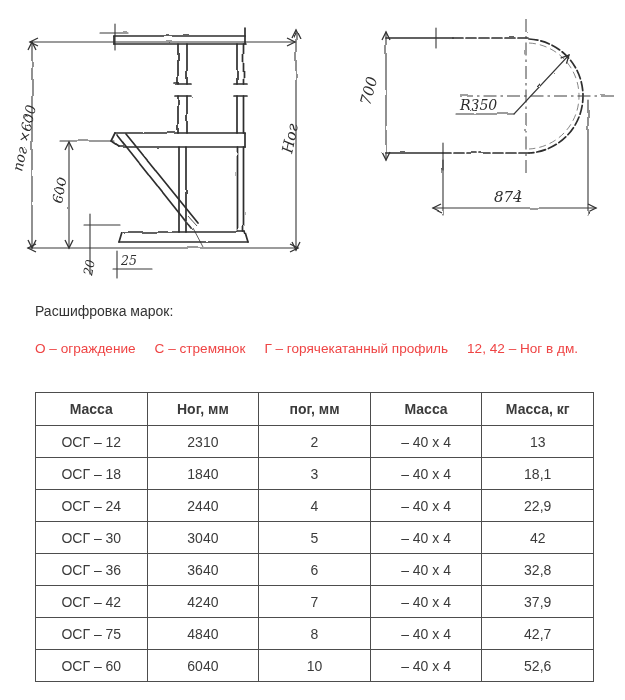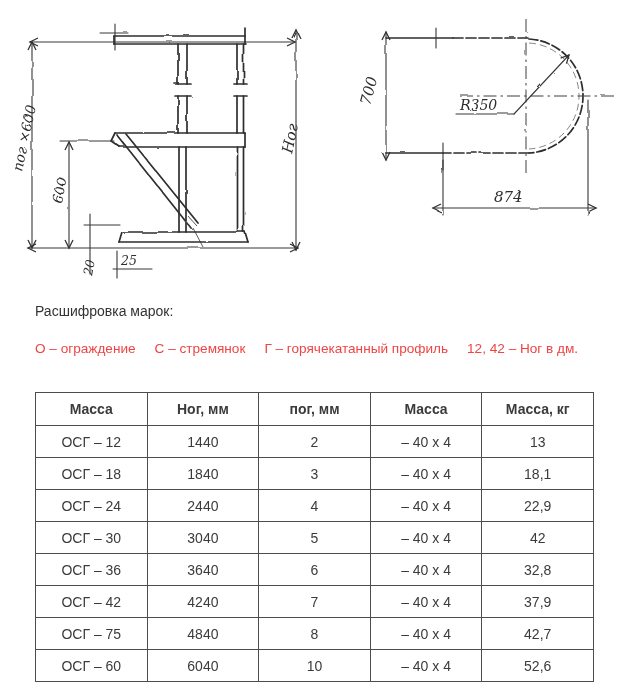--- a/index.html
+++ b/index.html
@@ -175,21 +175,21 @@
         <th>Масса</th>
         <th>Ног, мм</th>
         <th>пог, мм</th>
         <th>Масса</th>
         <th>Масса, кг</th>
       </tr>
     </thead>
     <tbody>
       <tr>
         <td>ОСГ – 12</td>
-        <td>1440</td>
+        <td>2310</td>
         <td>2</td>
         <td>– 40 x 4</td>
         <td>13</td>
       </tr>
       <tr>
         <td>ОСГ – 18</td>
         <td>1840</td>
         <td>3</td>
         <td>– 40 x 4</td>
         <td>18,1</td>

